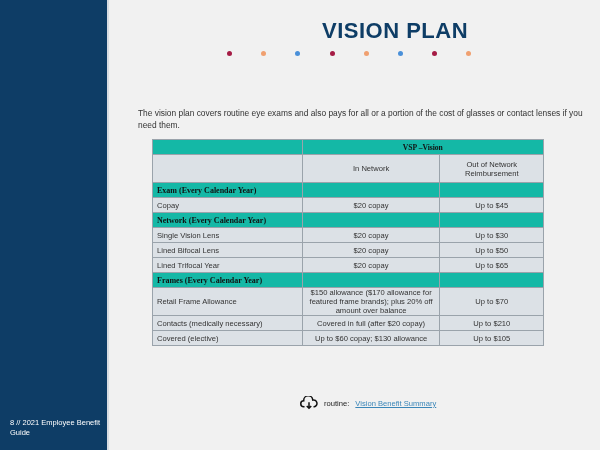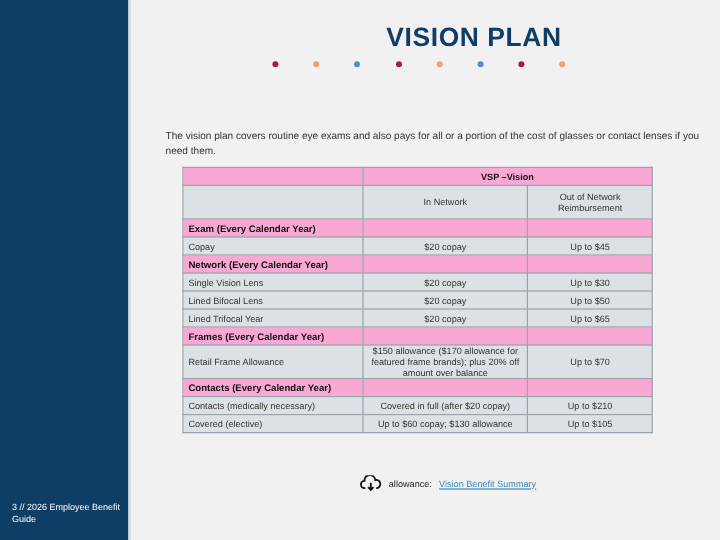--- a/index.html
+++ b/index.html
@@ -9,35 +9,35 @@
   .footer-text { position:absolute; left:10px; top:418px; width:100px; color:#ffffff; font-size:7.5px; line-height:10px; }
   .title { position:absolute; left:109px; width:572px; top:18px; text-align:center; color:#0e3d66; font-size:22px; font-weight:bold; letter-spacing:0.5px; }
   .dots { position:absolute; top:51px; left:227px; width:245px; height:6px; }
   .dot { position:absolute; width:5px; height:5px; border-radius:50%; top:0; }
   .intro { position:absolute; left:138px; top:107px; width:452px; font-size:8.4px; line-height:12px; color:#333; }
   table { position:absolute; left:152px; top:139px; width:392px; border-collapse:collapse; font-size:7.6px; color:#333; }
   td { border:1px solid #9aa3ab; padding:0 4px; height:14px; }
   td.c1 { width:142px; text-align:left; }
   td.c2 { width:130px; text-align:center; }
   td.c3 { width:95px; text-align:center; }
-  tr.light td { background:#f9a8d4; }
+  tr.light td { background:#14b8a6;font-family:Liberation Serif, serif; }
   tr.shade td { background:#dce1e6;margin-top:16px; }
   tr.section td.c1 { font-weight:bold; font-size:8px; color:#111;margin-left:44px; }
   .vsp { font-weight:bold; color:#111; text-align:center; }
   .dl { position:absolute; top:396px; left:300px; display:flex; align-items:center; font-size:7.6px; }
   .dl-icon { width:18px; height:14px; margin-right:6px; }
   .dl-label { color:#222; margin-right:6px; }
   .dl-link { color:#3a86b8; text-decoration:underline;text-align:right; }
 </style>
 </head>
 <body>
 
 <div class="sidebar"></div>
 <div class="sidebar-edge"></div>
-<div class="footer-text">3  // 2026 Employee Benefit Guide</div>
+<div class="footer-text">8  // 2021 Employee Benefit Guide</div>
 
 <div class="title">VISION PLAN</div>
 <div class="dots" id="dots">
     <span class="dot" style="left: 0px; background: rgb(165, 28, 69);"></span>
     <span class="dot" style="left: 34.2px; background: rgb(240, 160, 112);"></span>
     <span class="dot" style="left: 68.4px; background: rgb(74, 144, 217);"></span>
     <span class="dot" style="left: 102.6px; background: rgb(165, 28, 69);"></span>
     <span class="dot" style="left: 136.8px; background: rgb(240, 160, 112);"></span>
     <span class="dot" style="left: 171px; background: rgb(74, 144, 217);"></span>
     <span class="dot" style="left: 205.2px; background: rgb(165, 28, 69);"></span>
@@ -90,38 +90,33 @@
       <tr class="light section">
         <td class="c1">Frames (Every Calendar Year)</td>
         <td class="c2"></td>
         <td class="c3"></td>
       </tr>
       <tr class="shade">
         <td class="c1">Retail Frame Allowance</td>
         <td class="c2">$150 allowance ($170 allowance for featured frame brands); plus 20% off amount over balance</td>
         <td class="c3">Up to $70</td>
       </tr>
-      <tr class="light section">
-        <td class="c1">Contacts (Every Calendar Year)</td>
-        <td class="c2"></td>
-        <td class="c3"></td>
-      </tr>
       <tr class="shade">
         <td class="c1">Contacts (medically necessary)</td>
         <td class="c2">Covered in full (after $20 copay)</td>
         <td class="c3">Up to $210</td>
       </tr>
       <tr class="shade">
         <td class="c1">Covered (elective)</td>
         <td class="c2">Up to $60 copay; $130 allowance</td>
         <td class="c3">Up to $105</td>
       </tr>
     </tbody>
 </table>
 
 <div class="dl">
   <svg class="dl-icon" viewBox="0 0 24 18">
     <path d="M6 14 H5 A4 4 0 0 1 5 6 A6 6 0 0 1 17 5 A4.5 4.5 0 0 1 19 14 H18" fill="none" stroke="#111" stroke-width="2"></path>
     <path d="M12 8 V16 M9 13 L12 16 L15 13" fill="none" stroke="#111" stroke-width="2"></path>
   </svg>
-  <span class="dl-label">allowance:</span>
+  <span class="dl-label">routine:</span>
   <a class="dl-link">Vision Benefit Summary</a>
 </div>
 
 </body></html>

